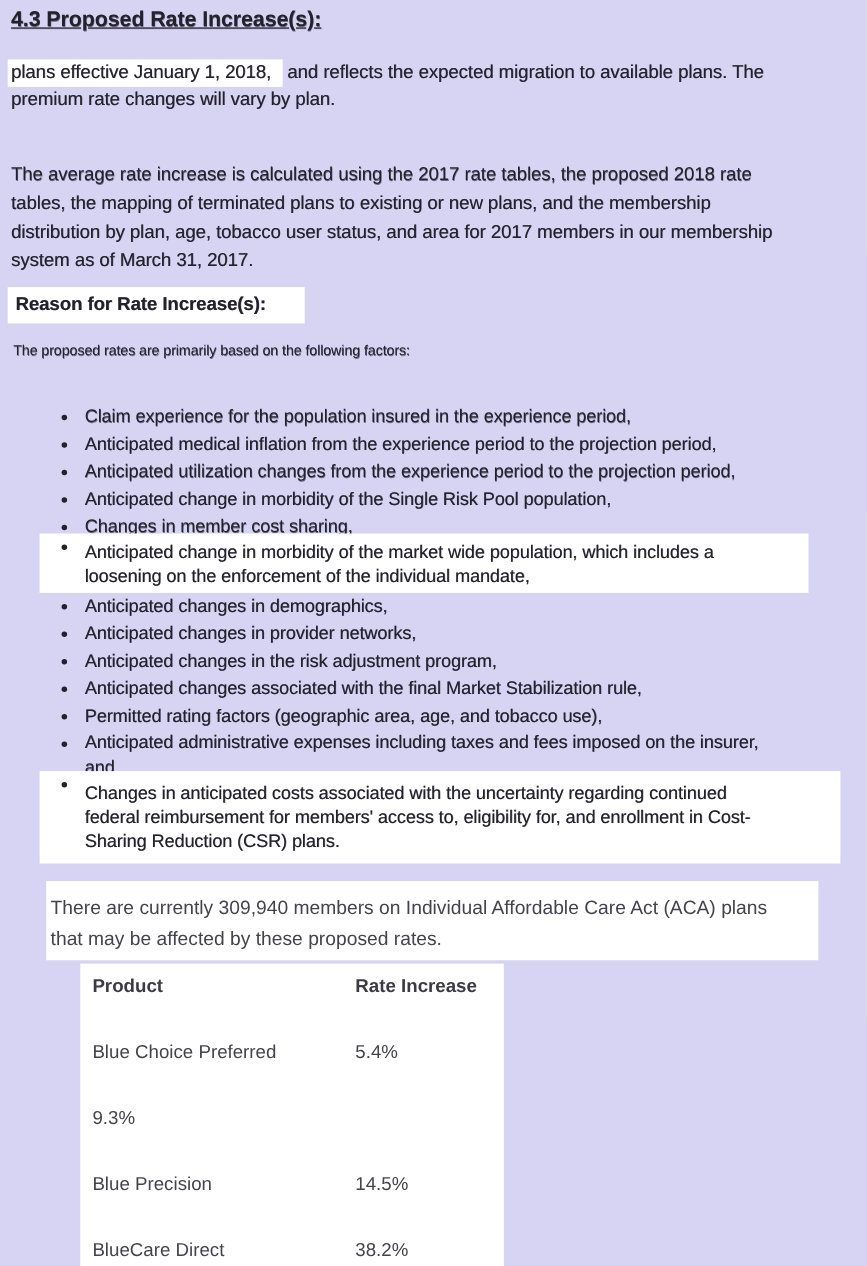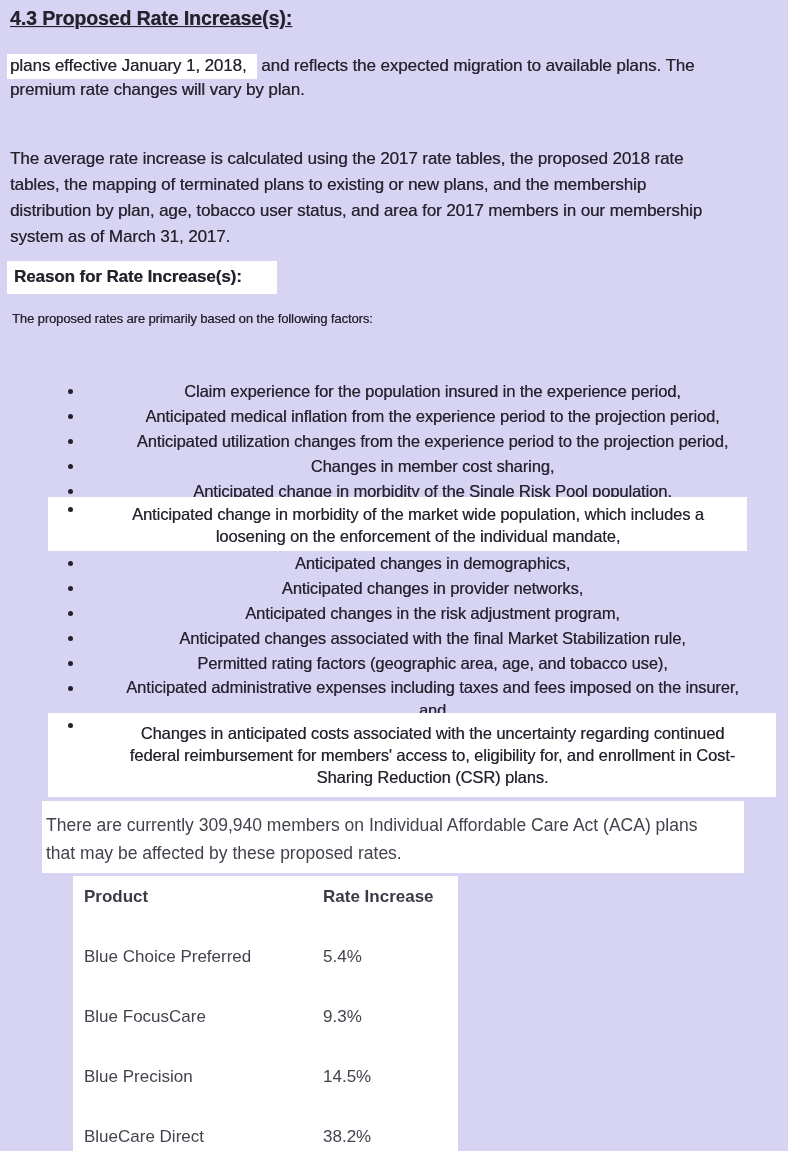--- a/index.html
+++ b/index.html
@@ -41,23 +41,22 @@
     font-size:17px; font-weight:bold;
   }
 
   .intro-line {
     position:absolute; left:12px; top:311px;
     font-size:13px; white-space:nowrap;
   }
 
   .bullets {
     position:absolute; left:50px; top:363px;
-    margin:16px; padding:0; list-style:none;
+    margin:4px; padding:0; list-style:none;
     font-size:16.5px;
-    text-align:center;
   }
   .bullet {
     position:relative;
     padding-left:23px;
     line-height:25px;
     white-space:nowrap;
   }
   .bullet::before {
     content:"";
     position:absolute; left:2px; top:10px;
@@ -129,24 +128,24 @@
     <li class="bullet">
         <div>Claim experience for the population insured in the experience period,</div>
       </li>
     <li class="bullet">
         <div>Anticipated medical inflation from the experience period to the projection period,</div>
       </li>
     <li class="bullet">
         <div>Anticipated utilization changes from the experience period to the projection period,</div>
       </li>
     <li class="bullet">
+        <div>Anticipated change in morbidity of the Single Risk Pool population,</div>
+      </li>
+    <li class="bullet">
         <div>Changes in member cost sharing,</div>
-      </li>
-    <li class="bullet">
-        <div>Anticipated change in morbidity of the Single Risk Pool population,</div>
       </li>
     <li class="bullet hl b6">
       <div>Anticipated change in morbidity of the market wide population, which includes a</div>
       <div>loosening on the enforcement of the individual mandate,</div>
     </li>
     <li class="bullet">
         <div>Anticipated changes in demographics,</div>
       </li>
     <li class="bullet">
         <div>Anticipated changes in provider networks,</div>
@@ -179,21 +178,20 @@
   <div class="rate-table digital">
     <div class="trow thead">
       <div class="c1">Product</div>
       <div class="c2">Rate Increase</div>
     </div>
     <div class="trow tbody">
       <div class="c1">Blue Choice Preferred</div>
       <div class="c2">5.4%</div>
     </div>
     <div class="trow tbody">
-      <div class="c1">Blue FocusCare</div>
       <div class="c2">9.3%</div>
     </div>
     <div class="trow tbody">
       <div class="c1">Blue Precision</div>
       <div class="c2">14.5%</div>
     </div>
     <div class="trow tbody">
       <div class="c1">BlueCare Direct</div>
       <div class="c2">38.2%</div>
     </div>

